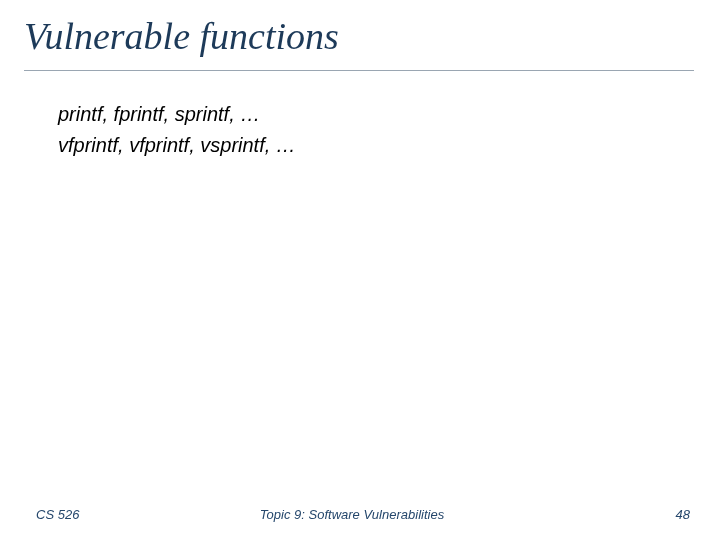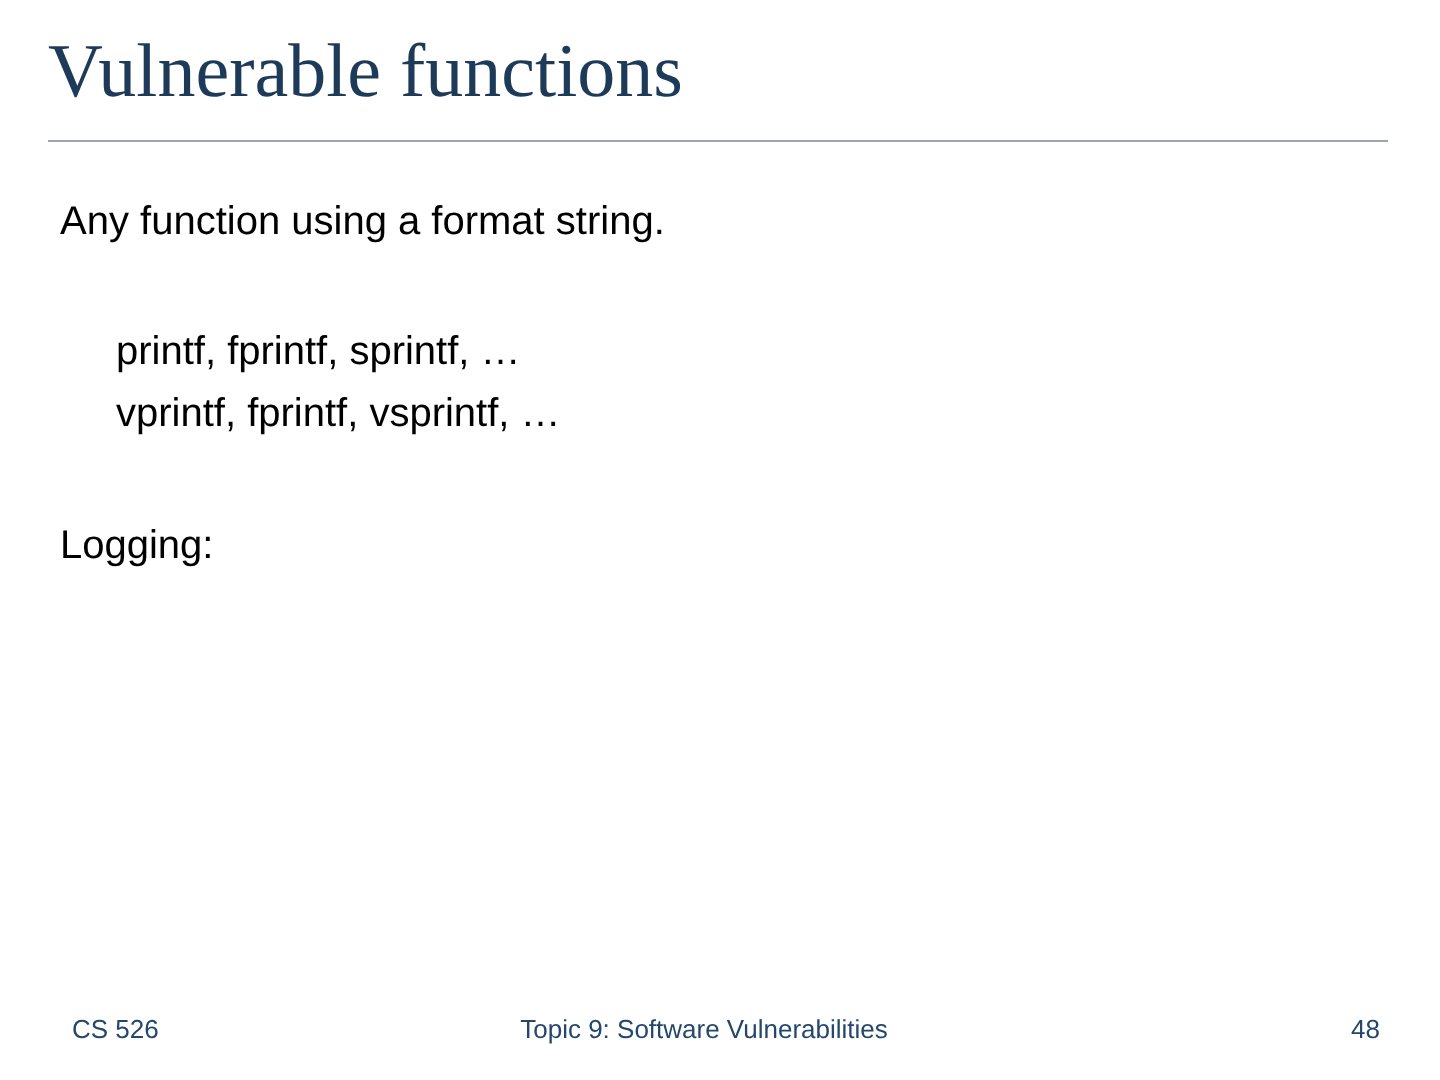--- a/index.html
+++ b/index.html
@@ -1,15 +1,15 @@
 <!DOCTYPE html>
 <html><head>
 <meta charset="utf-8">
 <style>
-  * { margin: 0; padding: 0; box-sizing: border-box; }
+  * { margin: 0; padding: 0; box-sizing: border-box; font-style: italic; }
   html, body { width: 720px; height: 540px; background: #fff; font-family: Arial, Helvetica, sans-serif; overflow: hidden; }
   .slide { position: relative; width: 720px; height: 540px; }
   .title {
     font-family: "Times New Roman", Times, serif;
     font-size: 38px;
     color: #1d3a59;
     padding: 14px 0 0 24px;
     font-weight: 400;
   }
   .rule {
@@ -41,31 +41,27 @@
 </head>
 <body>
 
 <div class="slide">
 
   <h1 class="title">Vulnerable functions</h1>
   <div class="rule"></div>
 
   <div class="body">
 
+
     <div class="para">
-      <div>Any function using a format string.</div>
+      <div class="indent">printf, fprintf, sprintf, …</div>
+      <div class="indent">vfprintf, vfprintf, vsprintf, …</div>
     </div>
 
     <div class="para">
-      <div class="indent">printf, fprintf, sprintf, …</div>
-      <div class="indent">vprintf, fprintf, vsprintf, …</div>
-    </div>
-
-    <div class="para">
-      <div>Logging:</div>
     </div>
 
   </div>
 
   <div class="footer">
     <div class="left">CS 526</div>
     <div class="center">Topic 9: Software Vulnerabilities</div>
     <div class="right">48</div>
   </div>
 

